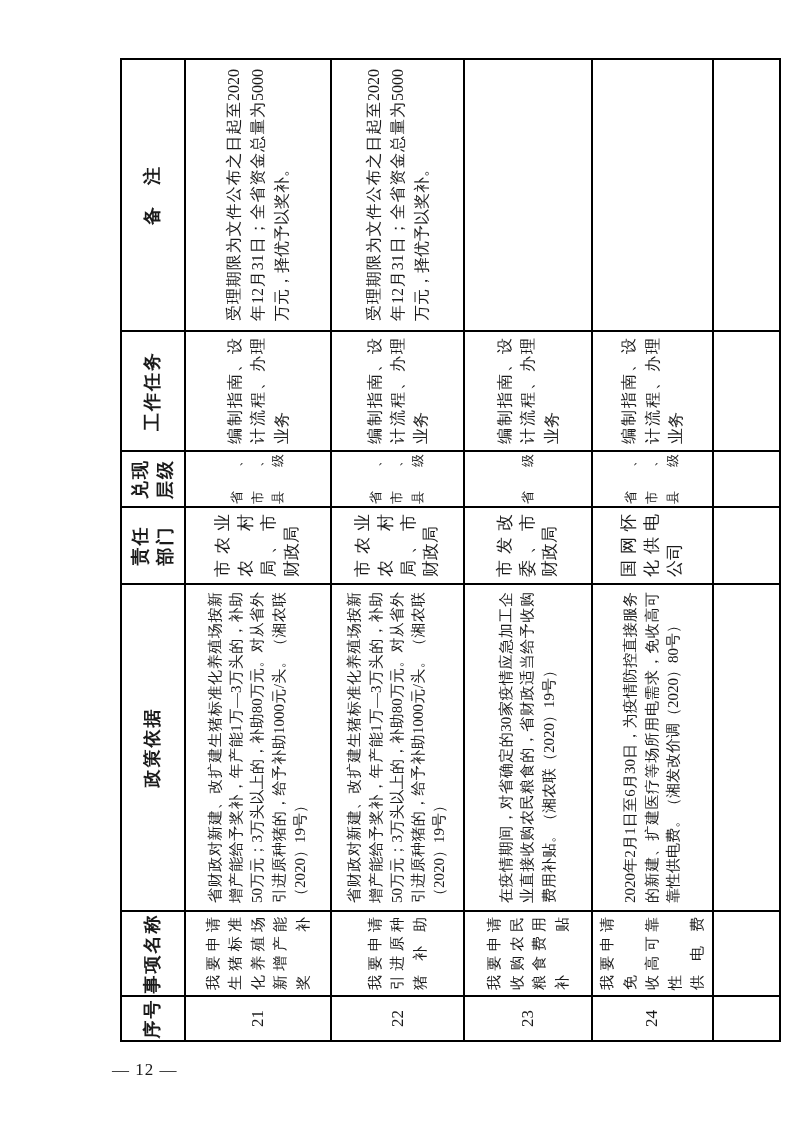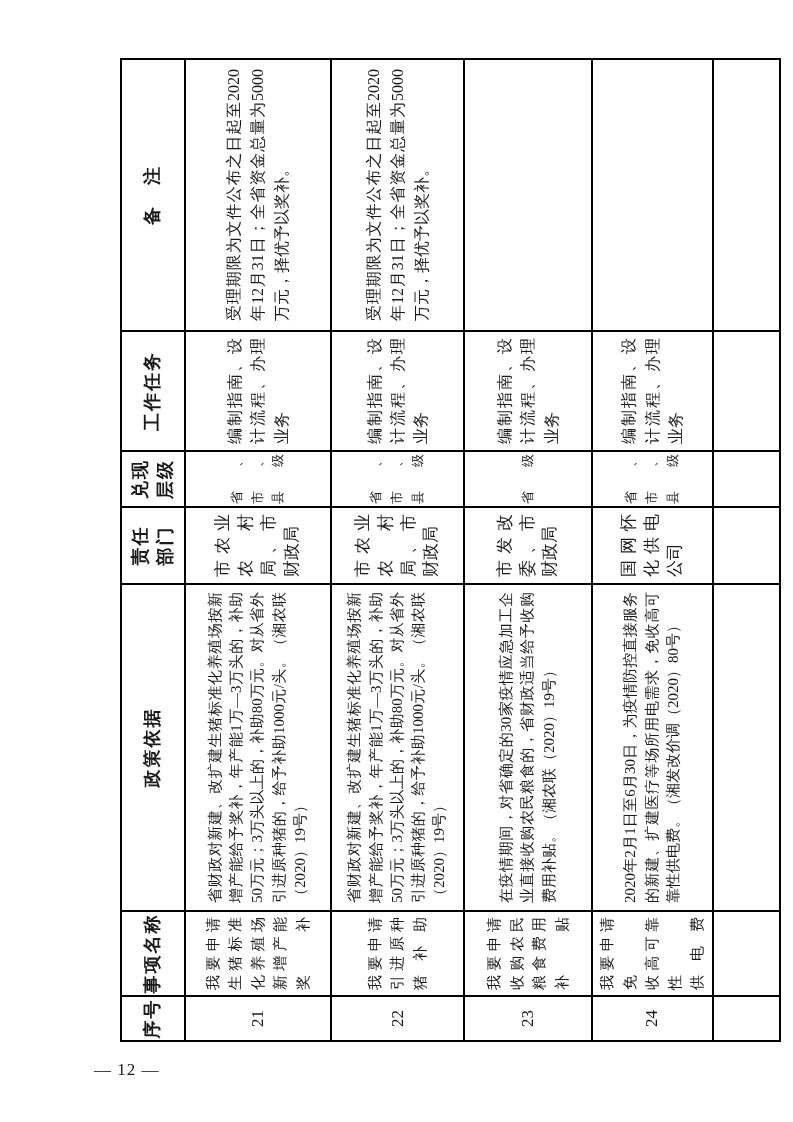--- a/index.html
+++ b/index.html
@@ -53,21 +53,21 @@
     font-size:16px;text-align:justify;text-justify:inter-character;
     line-height:1.5;padding:3px 9px;
   }
   tr.r-head{height:64px;}
   tr.r-21{height:146px;}
   tr.r-22{height:133px;}
   tr.r-23{height:128px;}
   tr.r-24{height:74px;}
   tr.r-empty{height:67px;}
   .page-num{
-    position:absolute;left:94px;top:1060px;
+    position:absolute;left:112px;top:1060px;
     font-size:17px;letter-spacing:1px;color:#1a1a1a;
   }
 </style>
 </head>
 <body>
 
 <div class="sheet">
 
   <div class="rot">
     <table class="policy">

